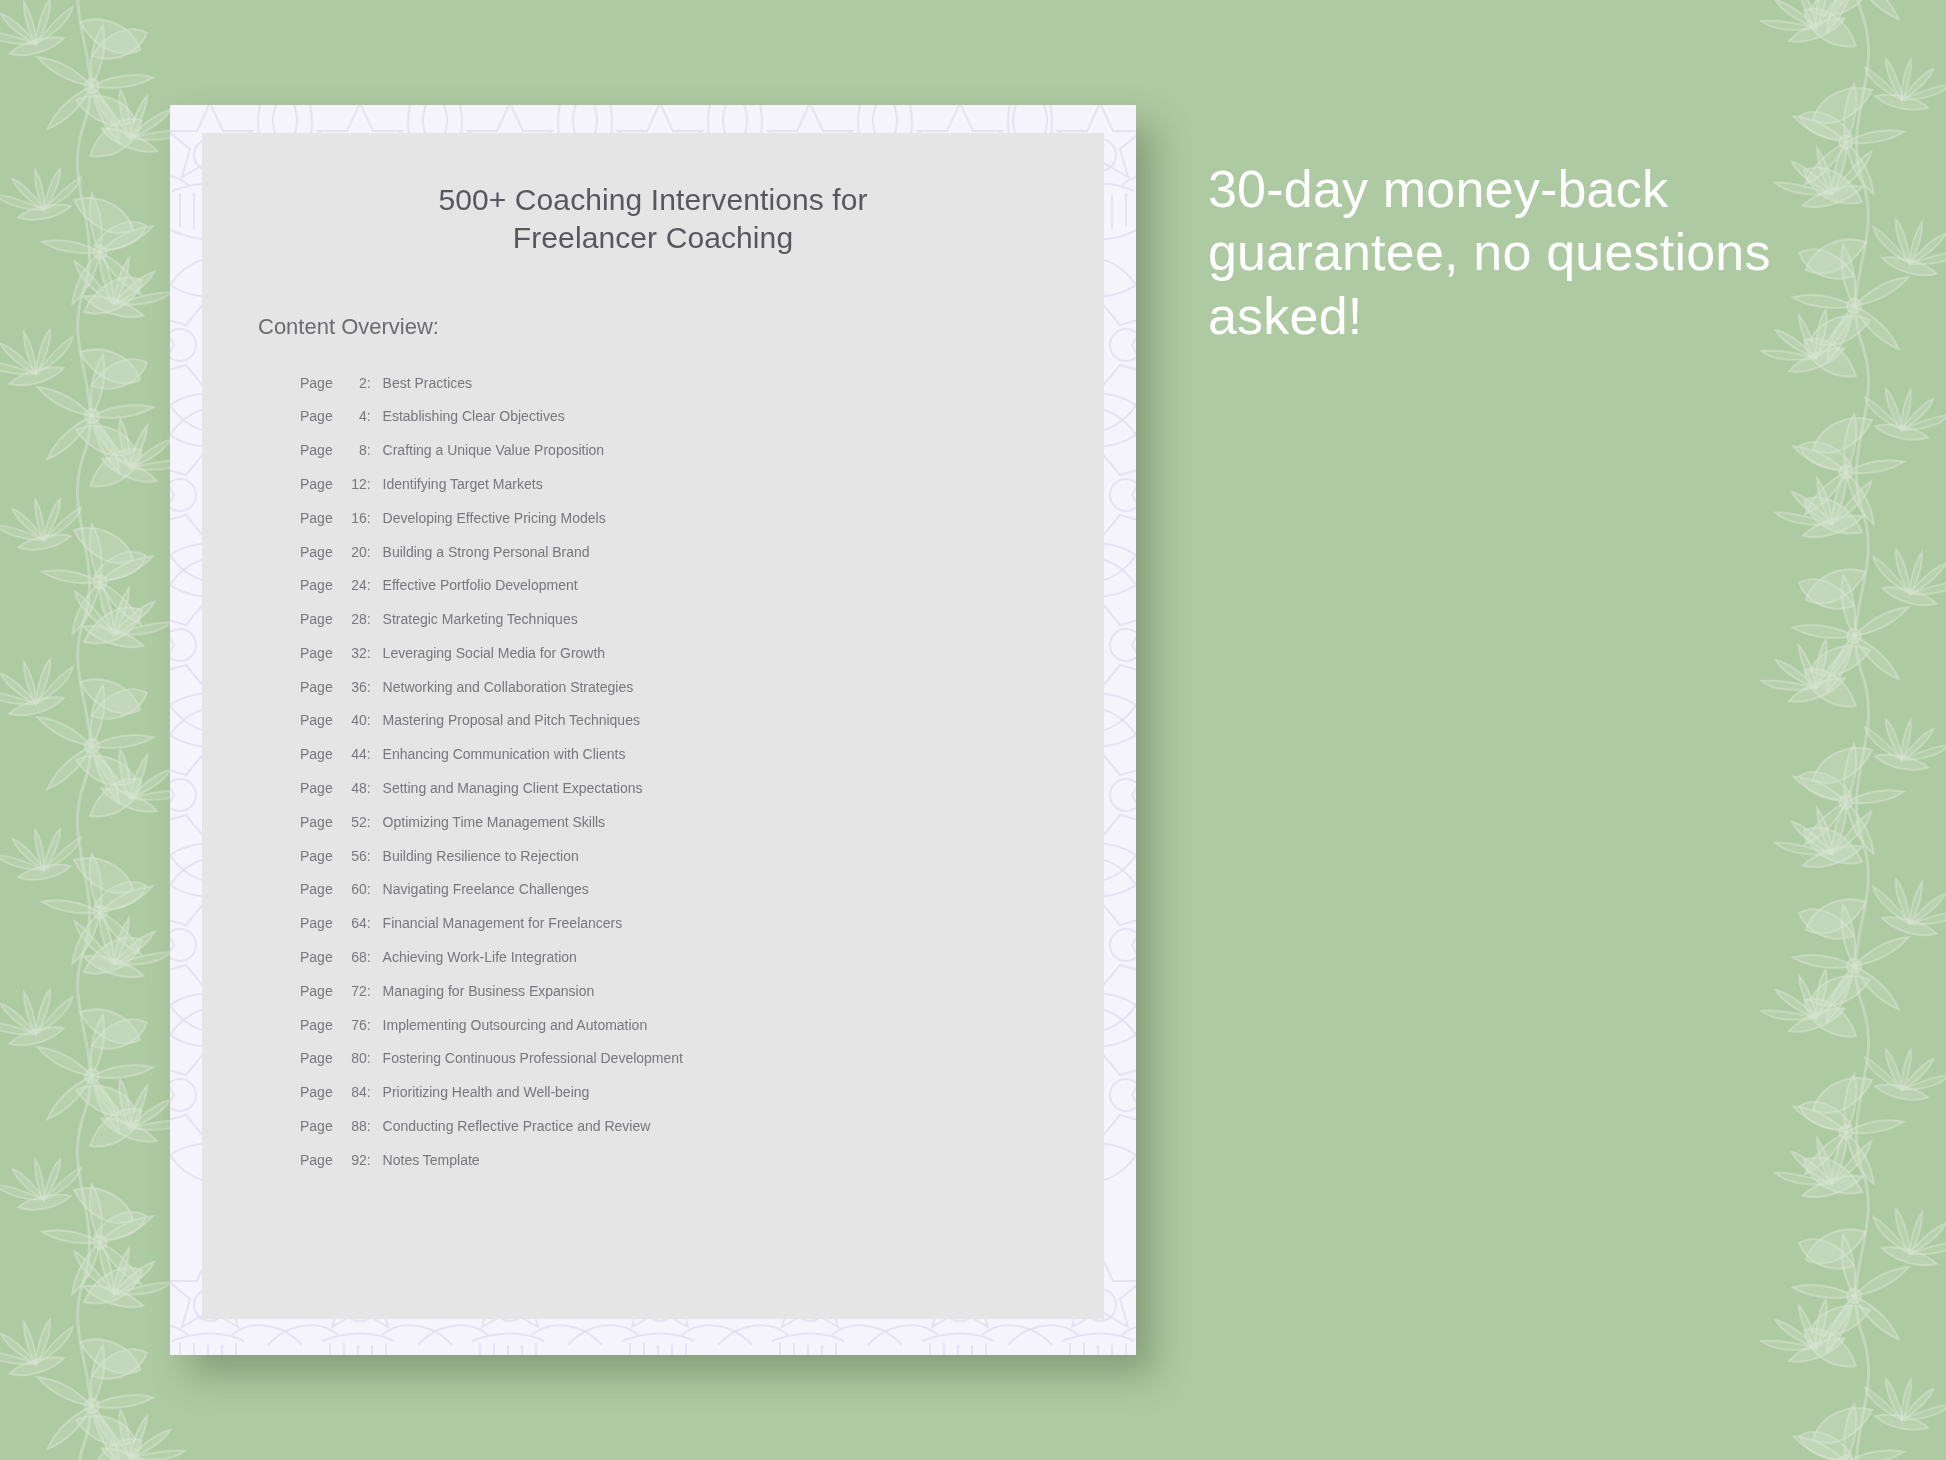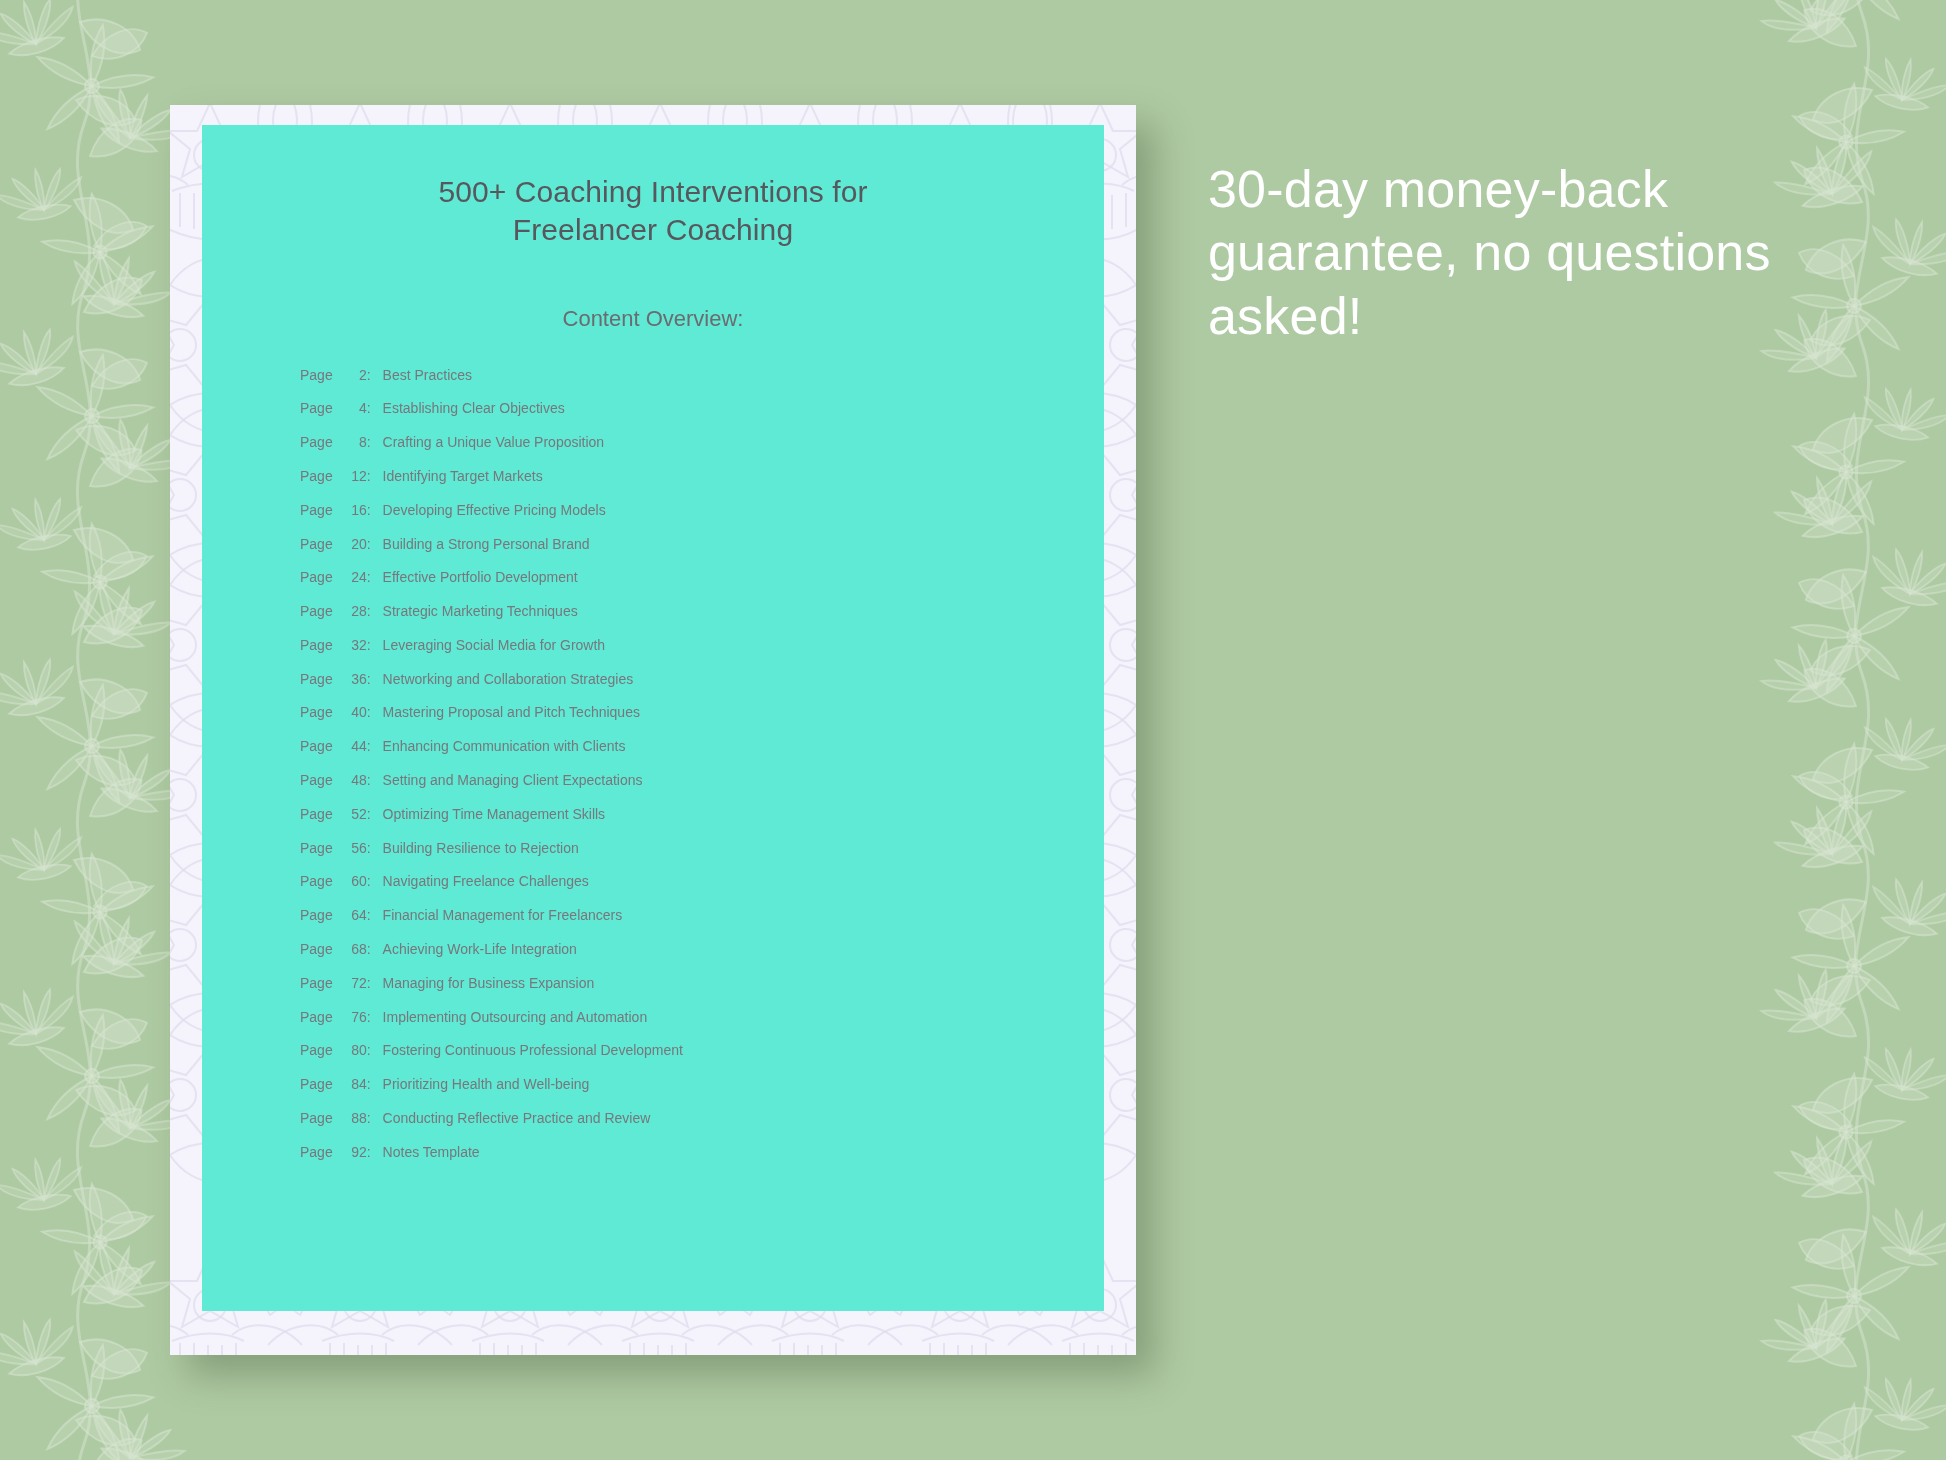--- a/index.html
+++ b/index.html
@@ -27,42 +27,41 @@
     background:#f5f3fb;
     box-shadow:18px 20px 34px rgba(60,75,50,.34);
     overflow:hidden;
   }
   #card-watermark {
     position:absolute; inset:0; opacity:.5; pointer-events:none;
   }
   #card-watermark svg { display:block; width:100%; height:100%; }
   #doc-page {
     position:absolute;
-    left:32px; top:20px;
+    left:32px; top:28px;
     width:902px; height:1186px;
-    background:#5eead4;
+    background:#e5e5e5;
   }
 
   .doc-inner { padding:48px 56px 0 56px; }
 
   #doc-title {
     text-align:center;
     font-size:30px;
     line-height:1.28;
     color:#57575d;
     font-weight:400;
     letter-spacing:.1px;
     padding:0 60px;
   }
   #content-overview-label {
     margin-top:56px;
     font-size:22px;
     color:#6b6b70;
     font-weight:400;
-    text-align:center;
   }
 
   #toc-list { margin-top:26px; list-style:none; }
   .toc-row {
     display:flex;
     align-items:baseline;
     font-size:14px;
     color:#77777c;
     line-height:1;
     padding:9.9px 0;

